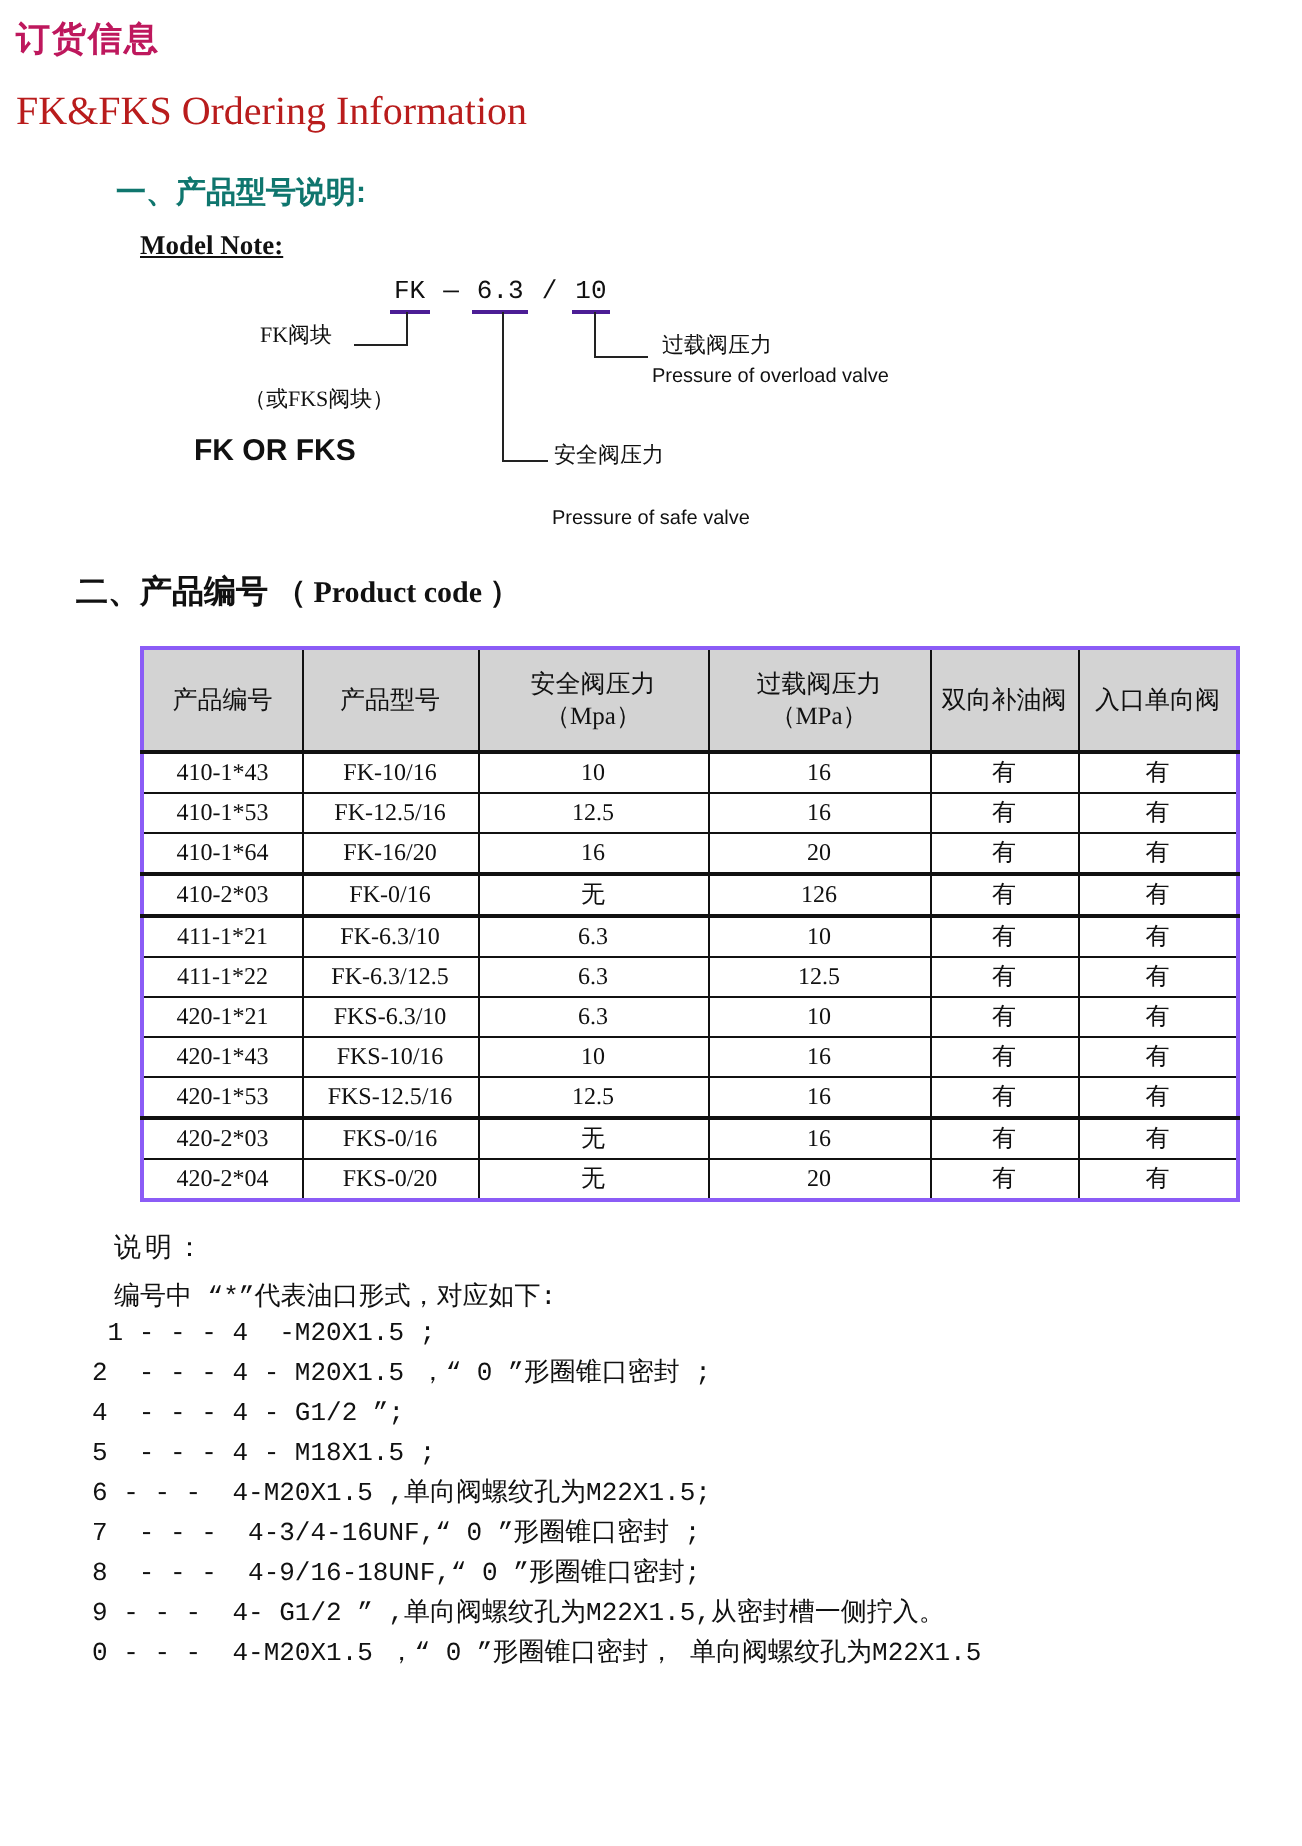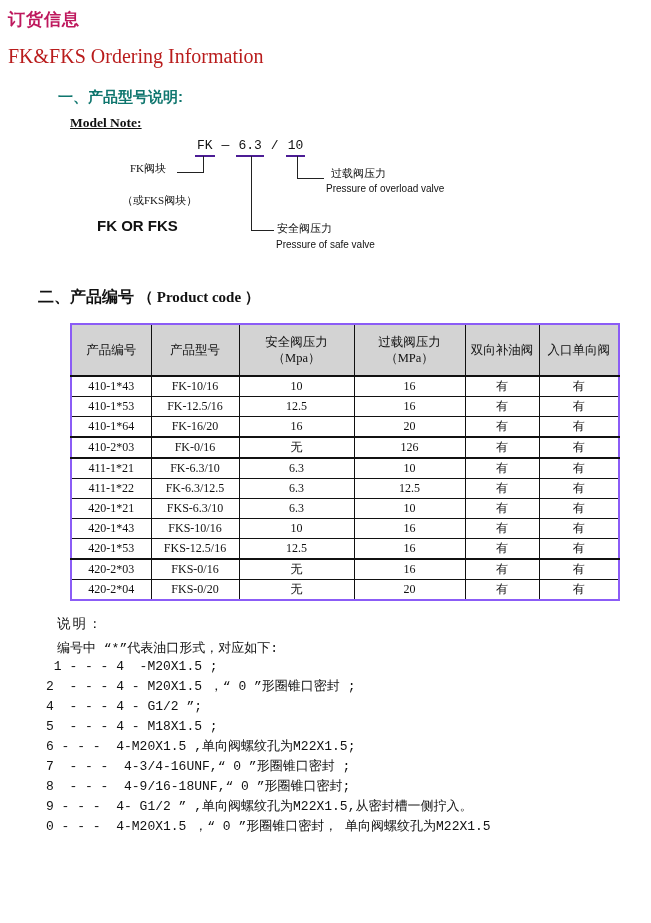--- a/index.html
+++ b/index.html
@@ -113,21 +113,21 @@
   <div class="hl" style="left:251px; top:95px; width:23px;"></div>
 
   <div class="vl" style="left:297px; top:21px; height:23px;"></div>
   <div class="hl" style="left:297px; top:43px; width:27px;"></div>
 
   <div class="dlabel" style="left:130px; top:26px;">FK阀块</div>
   <div class="dlabel" style="left:106px; top:58px;margin-left:16px;">（或FKS阀块）</div>
   <div class="dlabel big" style="left:97px; top:82px;">FK OR FKS</div>
 
   <div class="dlabel" style="left:277px; top:86px;">安全阀压力</div>
-  <div class="dlabel en" style="left:276px; top:102px;">Pressure of safe valve</div>
+  <div class="dlabel en" style="left:276px; top:117px;">Pressure of safe valve</div>
 
   <div class="dlabel" style="left:331px; top:31px;">过载阀压力</div>
   <div class="dlabel en" style="left:326px; top:46px;">Pressure of overload valve</div>
 </div>
 
 <div class="sec2-heading">
   <span class="cn">二、产品编号</span>
   <span class="en">（ Product code ）</span>
 </div>
 

